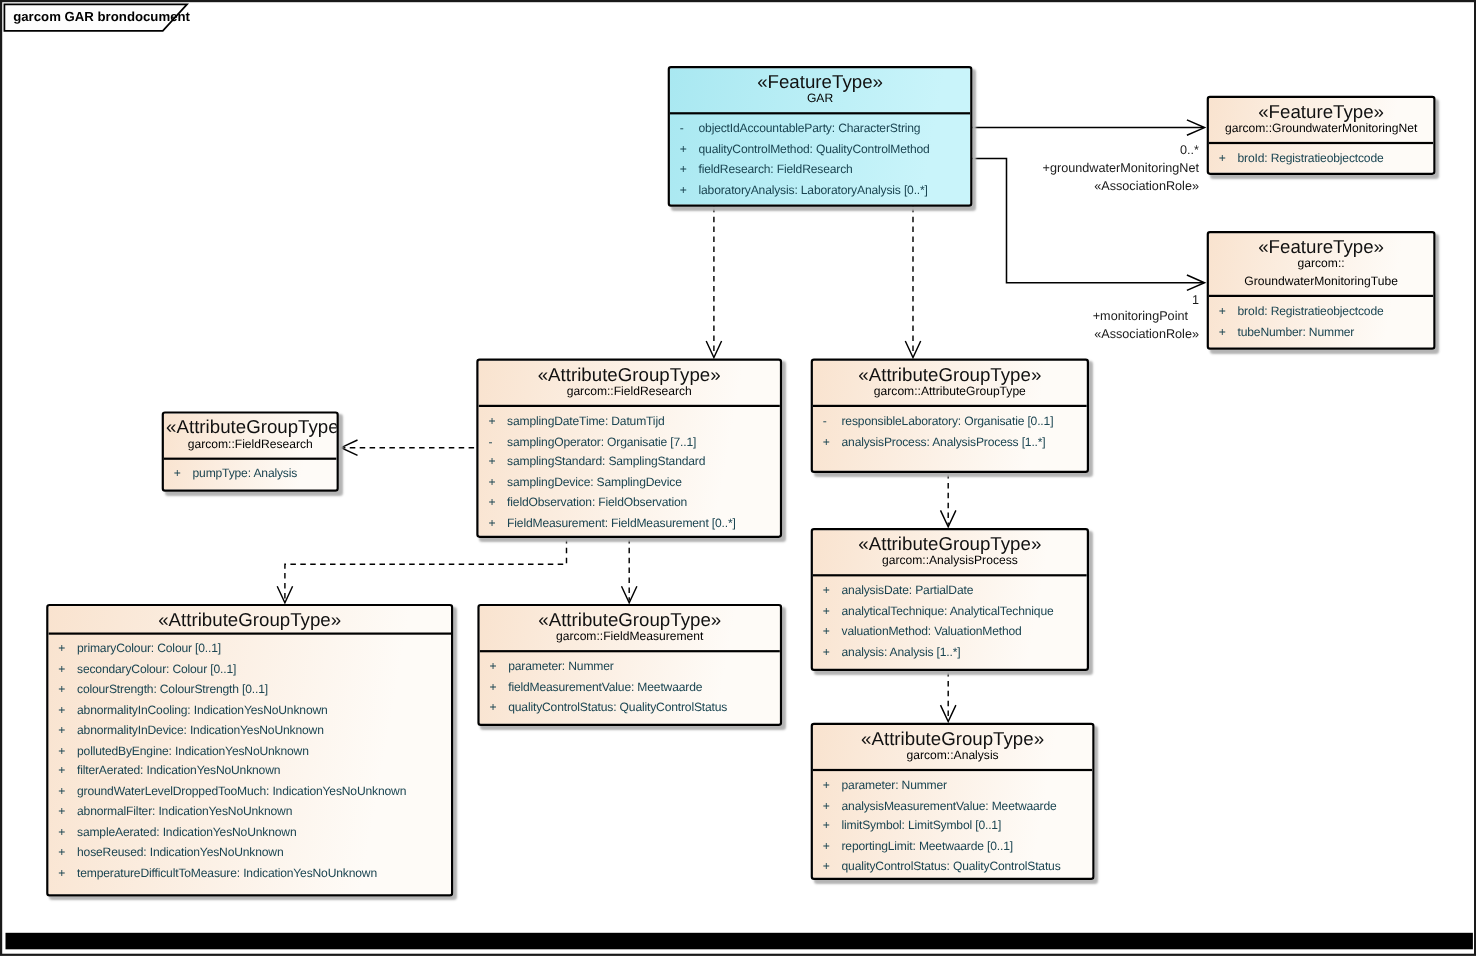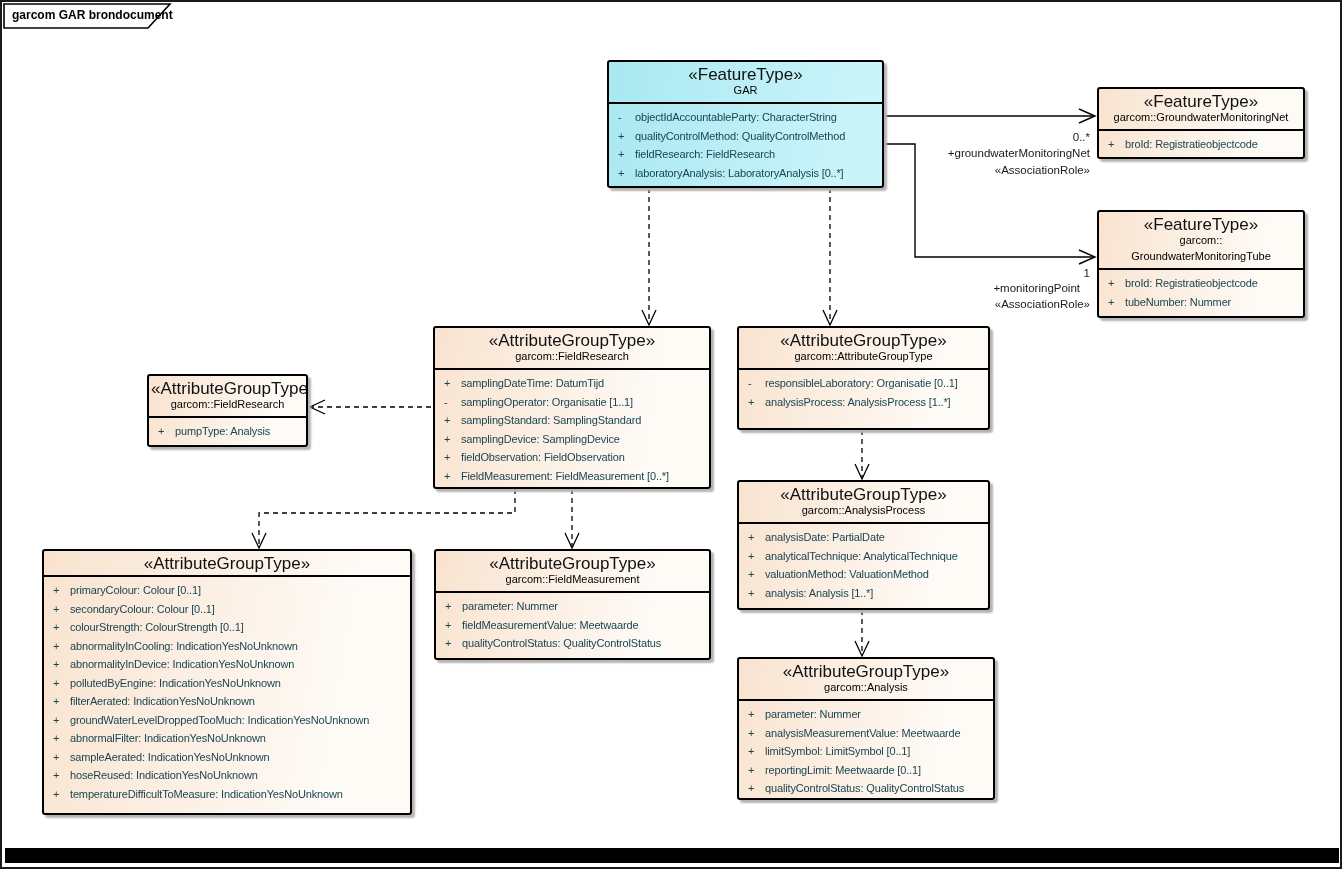--- a/index.html
+++ b/index.html
@@ -130,21 +130,21 @@
       <div class="stereo">«AttributeGroupType»</div>
       <div class="cname">garcom::FieldResearch</div>
     </div>
     <div class="attrs">
         <div class="attr">
         <span class="vis">+</span>
         <span class="atext">samplingDateTime: DatumTijd</span>
       </div>
         <div class="attr">
         <span class="vis">-</span>
-        <span class="atext">samplingOperator: Organisatie [1..1]</span>
+        <span class="atext">samplingOperator: Organisatie [7..1]</span>
       </div>
         <div class="attr">
         <span class="vis">+</span>
         <span class="atext">samplingStandard: SamplingStandard</span>
       </div>
         <div class="attr">
         <span class="vis">+</span>
         <span class="atext">samplingDevice: SamplingDevice</span>
       </div>
         <div class="attr">

